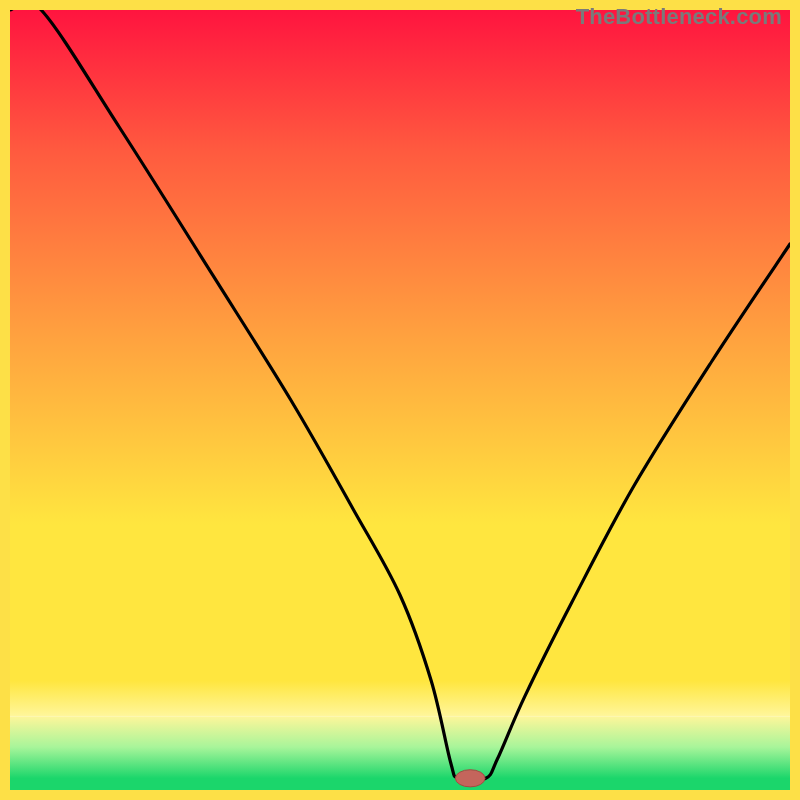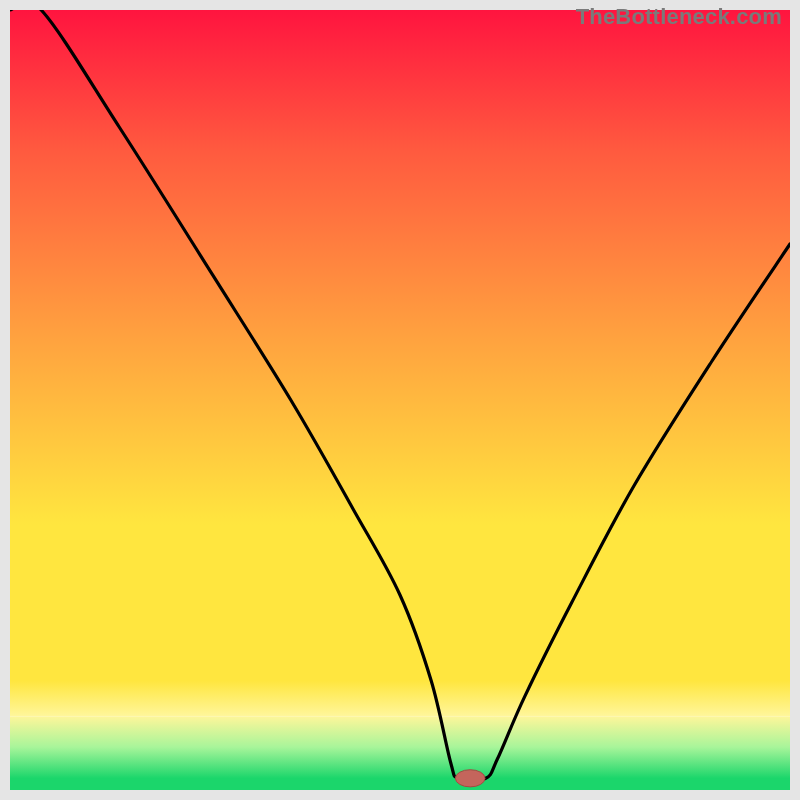--- a/index.html
+++ b/index.html
@@ -7,21 +7,21 @@
     padding: 0;
     width: 800px;
     height: 800px;
     overflow: hidden;
     background: #000;
     font-family: Arial, Helvetica, sans-serif;
   }
   .frame {
     width: 800px;
     height: 800px;
-    background: #e5e5e5;
+    background: #fde047;
     position: relative;
   }
   .plot {
     position: absolute;
     left: 10px;
     top: 10px;
     width: 780px;
     height: 780px;
     overflow: hidden;
   }

